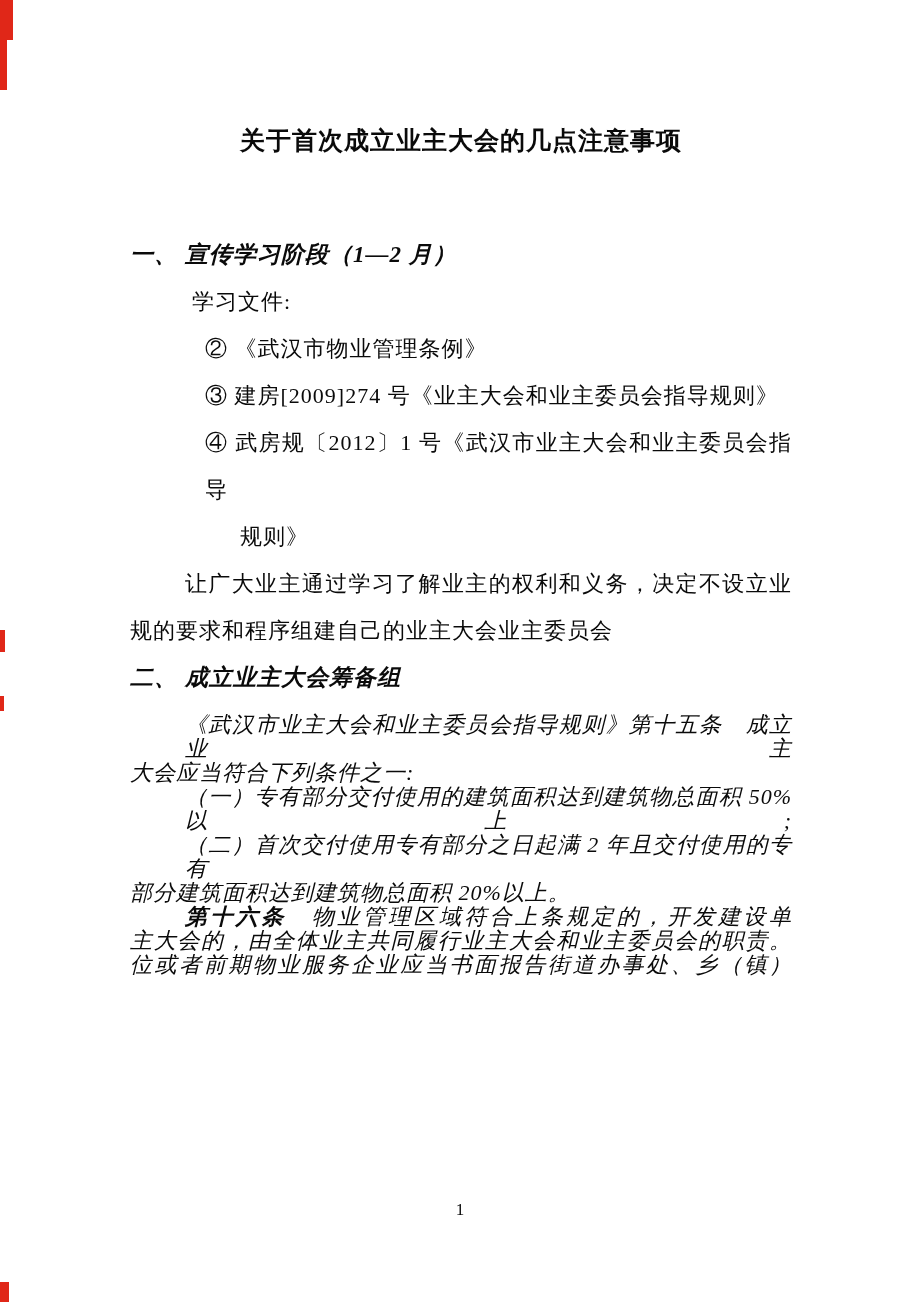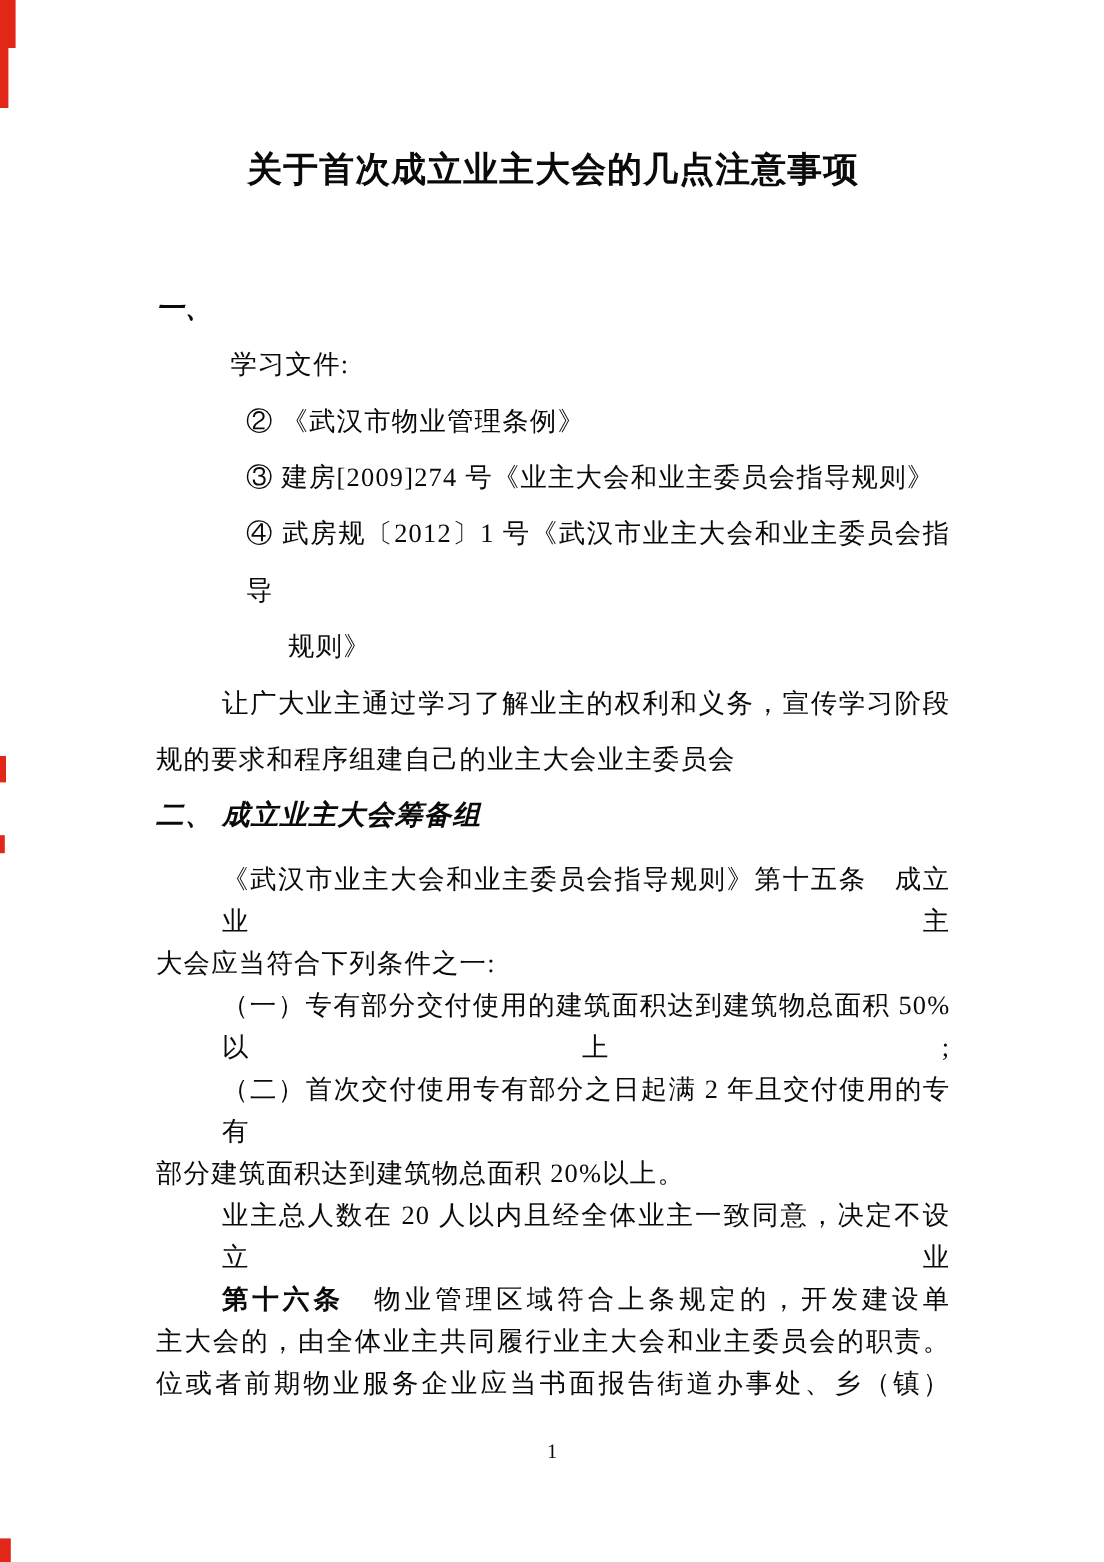--- a/index.html
+++ b/index.html
@@ -8,36 +8,36 @@
     background: #ffffff;
     color: #0a0a0a;
     position: relative;
     overflow: hidden;
     font-family: "Liberation Serif", "DejaVu Serif", serif;
   }
   .page { padding: 104px 128px 0 130px; }
 
   .title {
     font-family: "Liberation Sans", "DejaVu Sans", sans-serif;
-    font-size: 29px; font-weight: 700;
+    font-size: 25px; font-weight: 700;
     text-align: center; letter-spacing: 1px; line-height: 38px;
   }
 
   .sec-heading {
     display: flex; align-items: baseline;
     font-size: 23px; font-weight: 700; font-style: italic;
     line-height: 47px; letter-spacing: 1px;
   }
   .sec-heading.first { margin-top: 72px; }
   .sec-heading .marker { flex: 0 0 55px; }
 
   .line { font-size: 22px; letter-spacing: 1px; }
   .s1 .line { line-height: 47px; }
   .s2 { margin-top: 12px; }
-  .s2 .line { line-height: 35px; }
+  .s2 .line { line-height: 24px; font-style: italic; }
 
   .ind1      { padding-left: 55px; }
   .ind-label { padding-left: 62px; }
   .ind-item  { padding-left: 75px; }
   .ind-cont  { padding-left: 110px; font-family: Liberation Serif, serif; }
 
   .fill { text-align: justify; text-align-last: justify; }
 
   .bold-lead {
     font-weight: 700;
@@ -58,44 +58,44 @@
 </style>
 </head>
 <body>
 
 <div class="page">
 
   <h1 class="title">关于首次成立业主大会的几点注意事项</h1>
 
   <div class="sec-heading first">
     <span class="marker">一、</span>
+    <span>宣传学习阶段（1—2 月）</span>
   </div>
 
   <div class="s1">
     <div class="line ind-label">学习文件:</div>
     <div class="line ind-item">② 《武汉市物业管理条例》</div>
     <div class="line ind-item">③ 建房[2009]274 号《业主大会和业主委员会指导规则》</div>
     <div class="line ind-item fill">④ 武房规〔2012〕1 号《武汉市业主大会和业主委员会指导</div>
     <div class="line ind-cont">规则》</div>
-    <div class="line ind1 fill">让广大业主通过学习了解业主的权利和义务，宣传学习阶段</div>
+    <div class="line ind1 fill">让广大业主通过学习了解业主的权利和义务，决定不设立业</div>
     <div class="line">规的要求和程序组建自己的业主大会业主委员会</div>
   </div>
 
   <div class="sec-heading">
     <span class="marker">二、</span>
     <span>成立业主大会筹备组</span>
   </div>
 
   <div class="s2">
     <div class="line ind1 fill">《武汉市业主大会和业主委员会指导规则》第十五条　成立业主</div>
     <div class="line">大会应当符合下列条件之一:</div>
     <div class="line ind1 fill">（一）专有部分交付使用的建筑面积达到建筑物总面积 50%以上;</div>
     <div class="line ind1 fill">（二）首次交付使用专有部分之日起满 2 年且交付使用的专有</div>
     <div class="line">部分建筑面积达到建筑物总面积 20%以上。</div>
-    <div class="line ind1 fill">业主总人数在 20 人以内且经全体业主一致同意，决定不设立业</div>
     <div class="line ind1 fill"><span class="bold-lead">第十六条</span><span>　物业管理区域符合上条规定的，开发建设单</span></div>
 
     <div class="line fill">主大会的，由全体业主共同履行业主大会和业主委员会的职责。</div>
 
     <div class="line fill">位或者前期物业服务企业应当书面报告街道办事处、乡（镇）</div>
 
   </div>
 
 </div>
 

